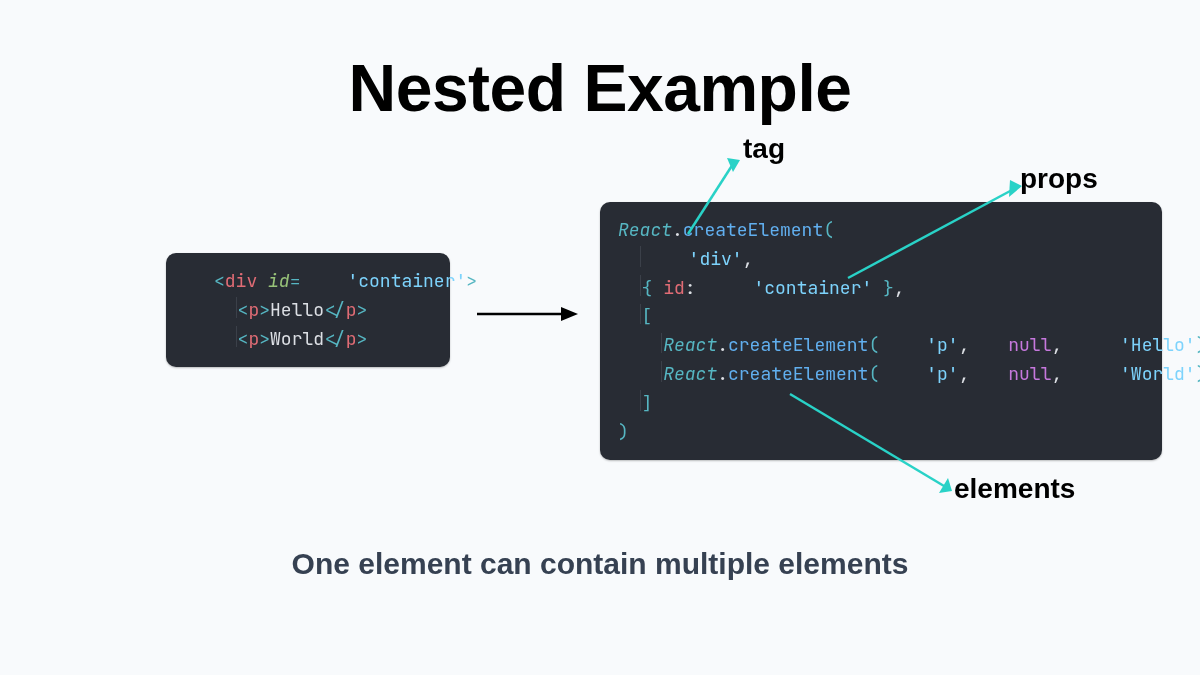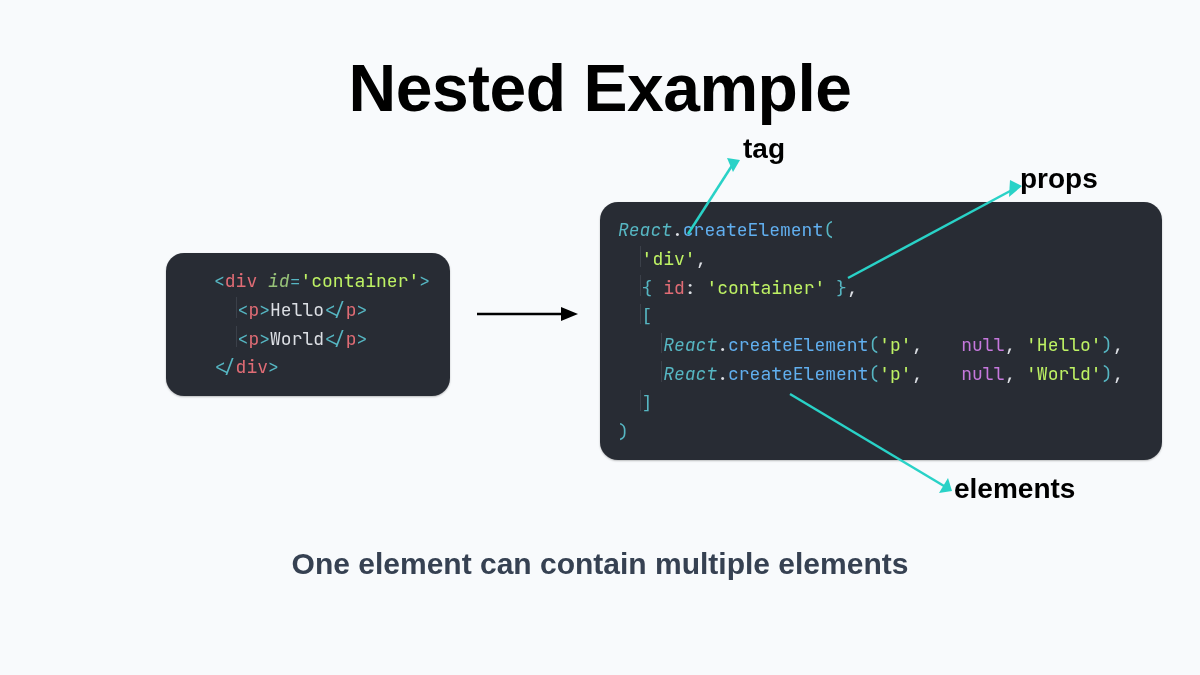--- a/index.html
+++ b/index.html
@@ -19,21 +19,21 @@
     top: 50px; left: 0; width: 100%;
     text-align: center;
     font-size: 66px;
     font-weight: 800;
     color: #000;
     letter-spacing: -0.5px;
   }
   .code-block {
     position: absolute;
     background: #282c34;
-    border-radius: 18px;
+    border-radius: 10px;
     padding: 14px 18px;
     font-family: "JetBrains Mono", Menlo, Consolas, monospace;
     font-size: 18px;
     line-height: 1.6;
     color: #abb2bf;
     box-shadow: 0 1px 2px rgba(0,0,0,0.25);
   }
   .left-block {
     top: 253px;
     left: 166px;
@@ -50,21 +50,21 @@
     display:inline-block;
     width:0;
     margin-right: 1px;
     border-left: 1px solid #3b4049;
     height: 1.15em;
     vertical-align: -2px;
   }
   
   .tok-tag   { color: #e06c75; }
   .tok-attr  { color: #98c379; font-style: italic; }
-  .tok-str   { color: #bef264; }
+  .tok-str   { color: #7dd3fc; margin-left: 47px; }
   .tok-punc  { color: #56b6c2; }
   .tok-white { color: #dcdfe4; }
   .tok-class { color: #56b6c2; font-style: italic; }
   .tok-fn    { color: #61afef; }
   .tok-kw    { color: #c678dd; margin-left: 28px; }
   .tok-prop  { color: #e06c75; }
   .label {
     position: absolute;
     font-size: 28px;
     font-weight: 700;
@@ -99,21 +99,20 @@
 <body>
 
 <div class="slide">
 
   <div class="title">Nested Example</div>
 
   <div class="code-block left-block">
     <div class="code-line"><span class="tok-punc">&lt;</span><span class="tok-tag">div</span><span> </span><span class="tok-attr">id</span><span class="tok-punc">=</span><span class="tok-str">'container'</span><span class="tok-punc">&gt;</span></div>
     <div class="code-line">  <span class="guide"></span><span class="tok-punc">&lt;</span><span class="tok-tag">p</span><span class="tok-punc">&gt;</span><span class="tok-white">Hello</span><span class="tok-punc">&lt;/</span><span class="tok-tag">p</span><span class="tok-punc">&gt;</span></div>
     <div class="code-line">  <span class="guide"></span><span class="tok-punc">&lt;</span><span class="tok-tag">p</span><span class="tok-punc">&gt;</span><span class="tok-white">World</span><span class="tok-punc">&lt;/</span><span class="tok-tag">p</span><span class="tok-punc">&gt;</span></div>
-    <div class="code-line"><span class="tok-punc">&lt;/</span><span class="tok-tag">div</span><span class="tok-punc">&gt;</span></div>
   </div>
 
   <div class="code-block right-block">
     <div class="code-line"><span class="tok-class">React</span><span class="tok-white">.</span><span class="tok-fn">createElement</span><span class="tok-punc">(</span></div>
     <div class="code-line">  <span class="guide"></span><span class="tok-str">'div'</span><span class="tok-white">,</span></div>
     <div class="code-line">  <span class="guide"></span><span class="tok-punc">{ </span><span class="tok-prop">id</span><span class="tok-white">: </span><span class="tok-str">'container'</span><span class="tok-punc"> }</span><span class="tok-white">,</span></div>
     <div class="code-line">  <span class="guide"></span><span class="tok-punc">[</span></div>
     <div class="code-line">    <span class="guide"></span><span class="tok-class">React</span><span class="tok-white">.</span><span class="tok-fn">createElement</span><span class="tok-punc">(</span><span class="tok-str">'p'</span><span class="tok-white">, </span><span class="tok-kw">null</span><span class="tok-white">, </span><span class="tok-str">'Hello'</span><span class="tok-punc">)</span><span class="tok-white">,</span></div>
     <div class="code-line">    <span class="guide"></span><span class="tok-class">React</span><span class="tok-white">.</span><span class="tok-fn">createElement</span><span class="tok-punc">(</span><span class="tok-str">'p'</span><span class="tok-white">, </span><span class="tok-kw">null</span><span class="tok-white">, </span><span class="tok-str">'World'</span><span class="tok-punc">)</span><span class="tok-white">,</span></div>
     <div class="code-line">  <span class="guide"></span><span class="tok-punc">]</span></div>

